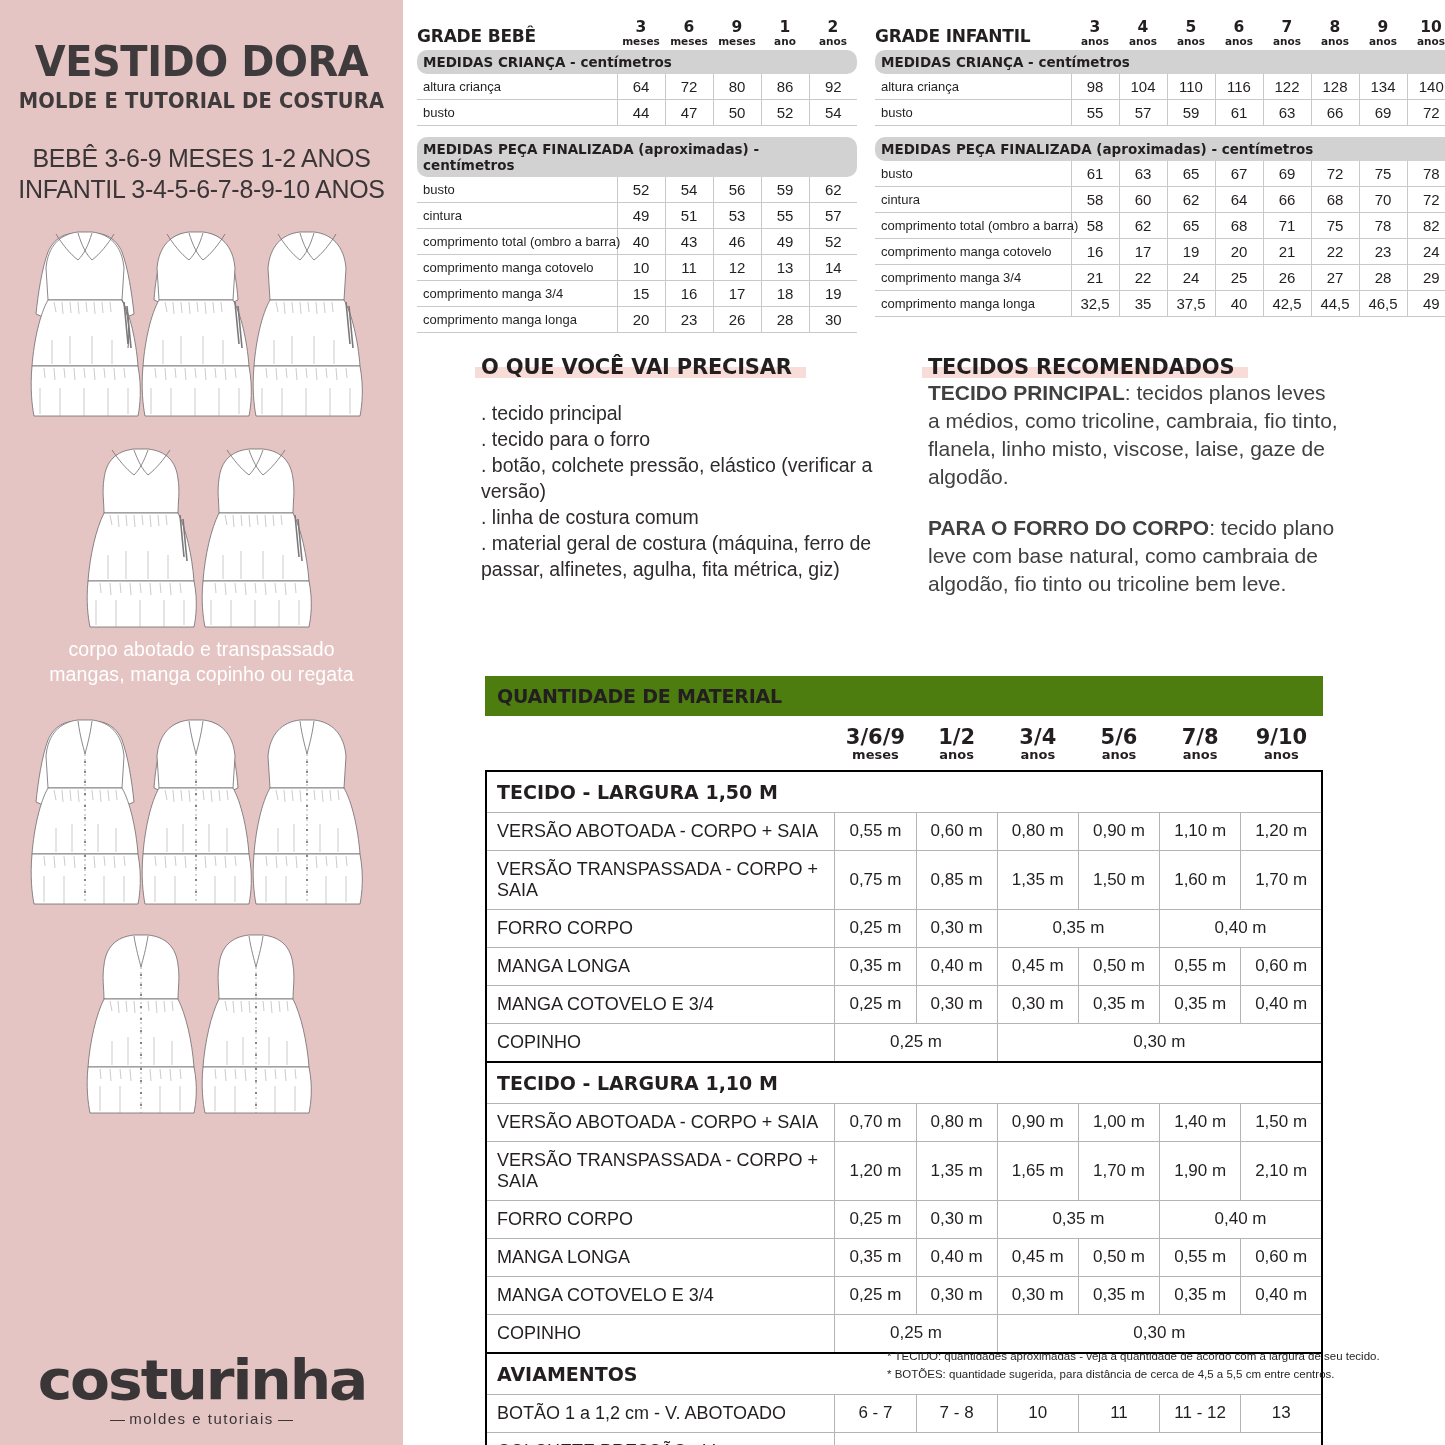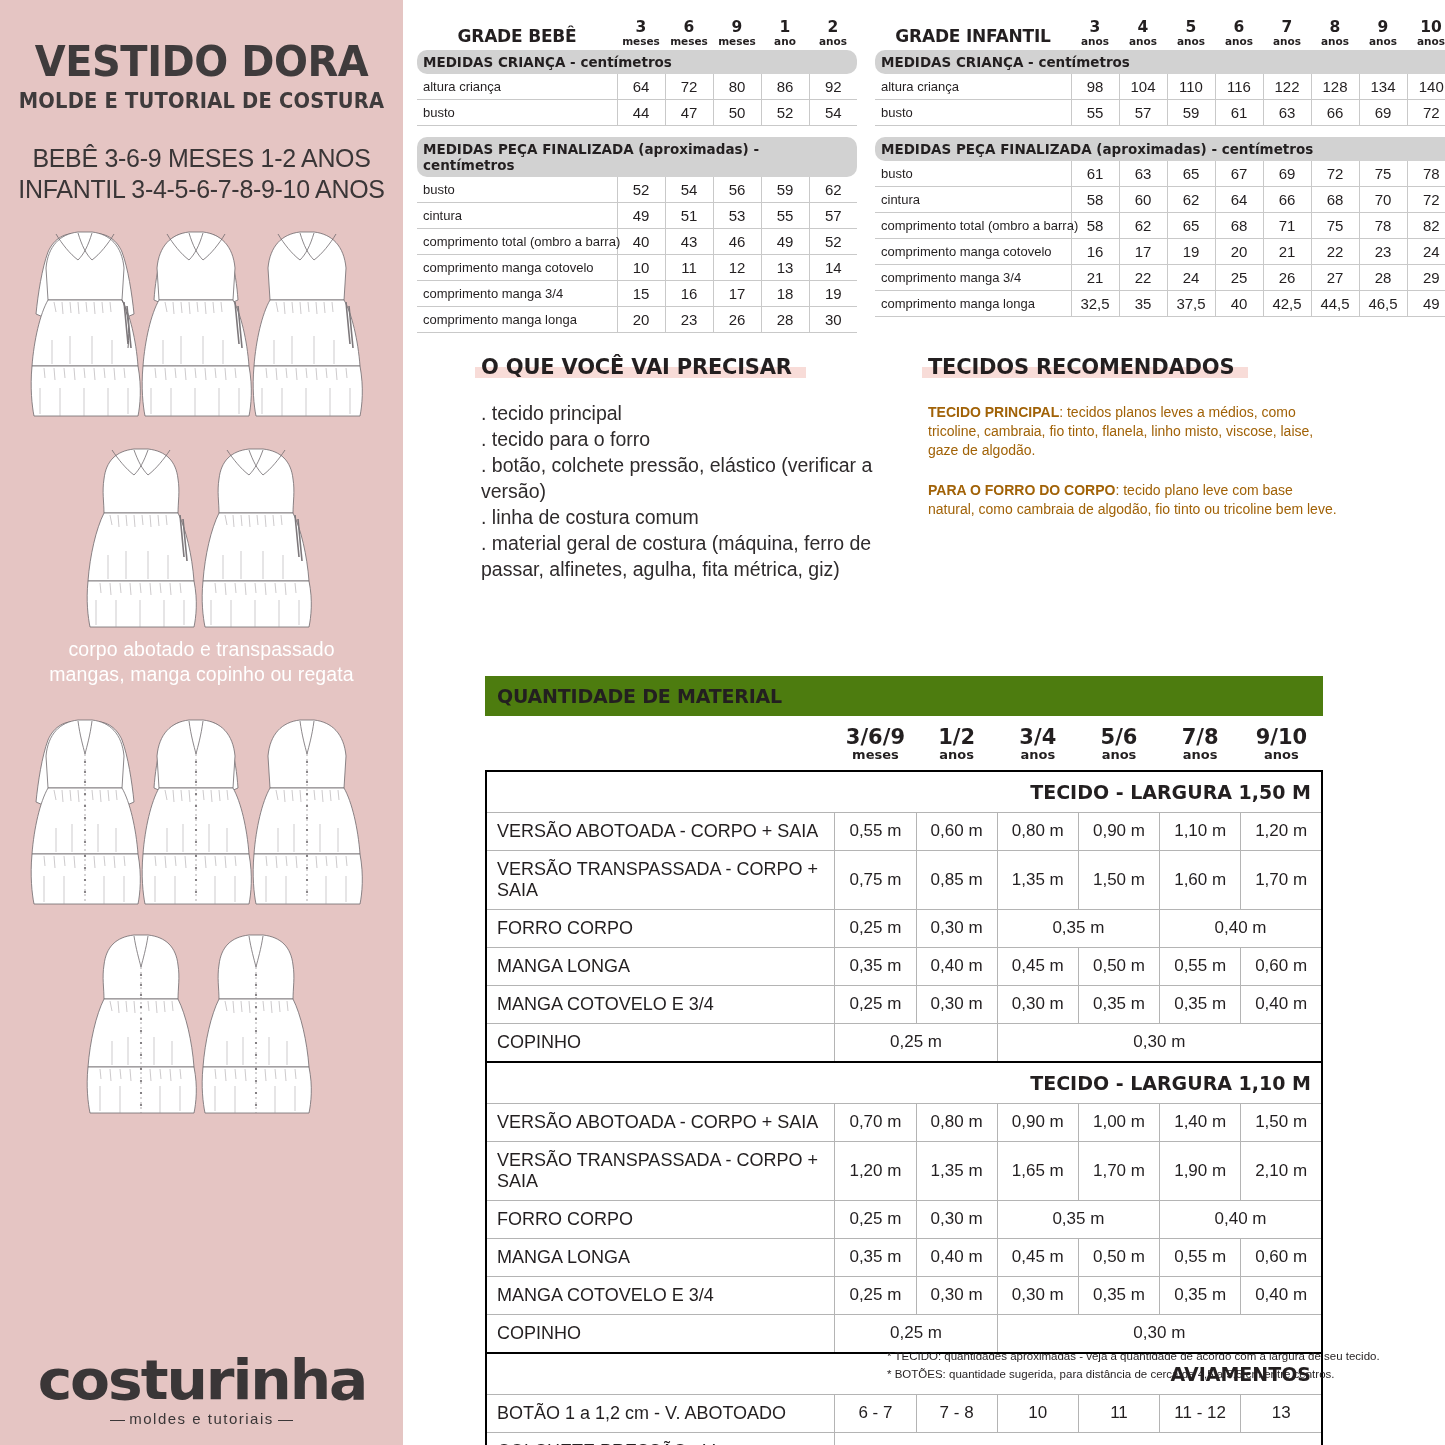--- a/index.html
+++ b/index.html
@@ -64,21 +64,21 @@
   
   .grade-wrap{position:absolute;top:20px;left:14px;right:0;display:flex;gap:18px;}
   .grade-bebe{width:440px;}
   .grade-infantil{width:580px;}
 
   table.grade{border-collapse:collapse;width:100%;table-layout:fixed;}
   table.grade td{padding:0;}
   .grade-title{
     font-size:17px;font-weight:bold;color:#231f20;
     font-family:"DejaVu Sans", sans-serif;letter-spacing:-0.2px;
-    vertical-align:bottom;padding-bottom:4px !important;text-align:center;
+    vertical-align:bottom;padding-bottom:4px !important;
   }
   .colhead{
     text-align:center;font-weight:bold;font-size:14px;line-height:1.02;
     vertical-align:bottom;padding-bottom:3px !important;
     font-family:"DejaVu Sans", sans-serif;
   }
   .colhead .big{font-size:15.5px;display:block;}
   .colhead .small{font-size:10.5px;display:block;}
   .sectionhead td{
     background:#d2d2d2;font-weight:bold;font-size:13.5px;
@@ -103,21 +103,21 @@
     background:#f8dcd8;z-index:0;
   }
   .sec-head .txt{
     position:relative;z-index:1;font-size:21px;font-weight:bold;
     color:#231f20;font-family:"DejaVu Sans", sans-serif;letter-spacing:-0.2px;
   }
 
   .needs{position:absolute;top:355px;left:78px;width:400px;}
   .needs-body{margin-top:22px;font-size:19.5px;line-height:1.33;color:#2f2b2c;}
   .fabrics{position:absolute;top:355px;left:525px;width:410px;}
-  .fabrics-body{margin-top:24px;font-size:14px;line-height:1.34;color:#a16207;}
+  .fabrics-body{font-size:21px;line-height:1.34;color:#404040;}
   .fabrics-body p{margin:0 0 22px 0;}
   .fabrics-body b{font-weight:bold;}
 
   
   .mat{position:absolute;top:676px;left:82px;width:838px;}
   .mat-title{
     background:#4d7c0f;font-size:19px;font-weight:bold;padding:9px 12px;
     font-family:"DejaVu Sans", sans-serif;letter-spacing:-0.2px;
   }
   table.mattab{border-collapse:collapse;width:838px;table-layout:fixed;font-size:17px;}
@@ -128,21 +128,21 @@
   }
   .mhead .big{font-size:21px;display:block;}
   .mhead .small{font-size:13px;display:block;font-weight:bold;}
   .grp td{
     font-size:19px;font-weight:bold;padding:9px 10px !important;
     font-family:"DejaVu Sans", sans-serif;
   }
   .mrow .lbl{font-size:18px;padding:8px 10px !important;border:1px solid #b4b4b4;border-left:2px solid #000;}
   .mrow .val{font-size:17px;text-align:center;padding:8px 2px !important;border:1px solid #b4b4b4;}
   .mrow .val.last{border-right:2px solid #000;}
-  .grp .lbl{border-left:2px solid #000;border-right:2px solid #000;border-top:2px solid #000;border-bottom:1px solid #b4b4b4;text-align:right;}
+  .grp .lbl{border-left:2px solid #000;border-right:2px solid #000;border-top:2px solid #000;border-bottom:1px solid #b4b4b4;}
   .notes{position:absolute;top:1348px;left:484px;font-size:11.5px;line-height:1.55;color:#231f20;}
 </style>
 </head>
 <body>
 
 <div class="page">
 
   <div class="sidebar">
 
     <div class="title-block">

